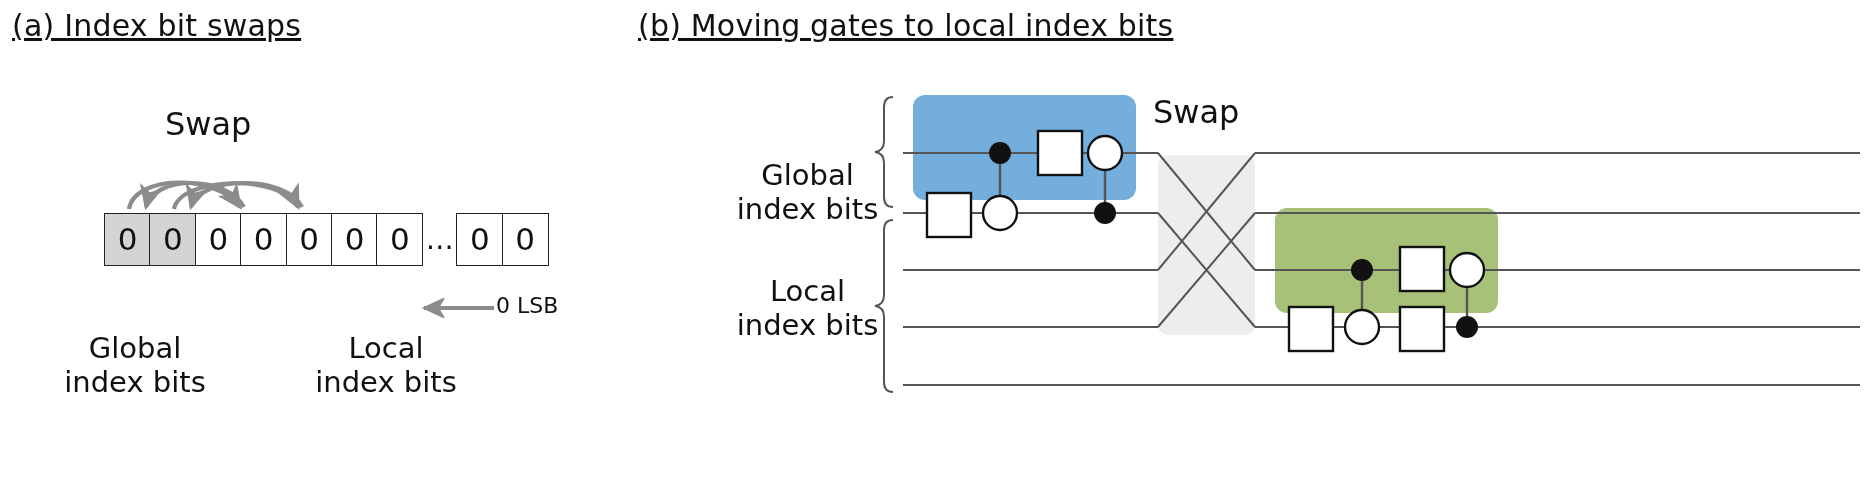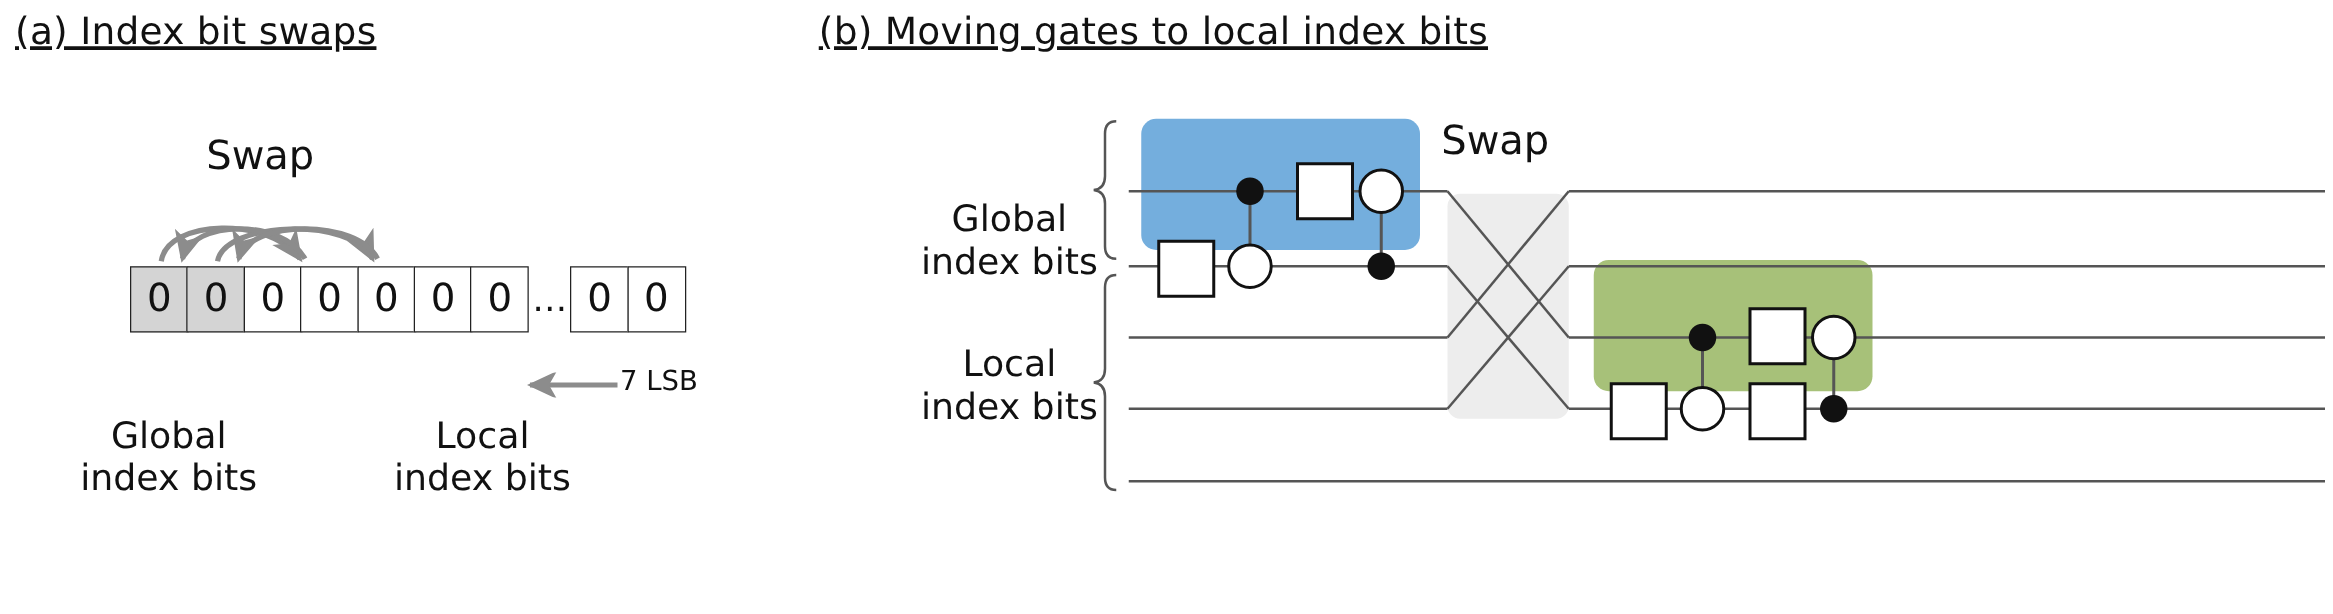--- a/index.html
+++ b/index.html
@@ -6,21 +6,21 @@
   body{
     width:1866px;height:491px;background:#ffffff;
     font-family:"DejaVu Sans", sans-serif;
     color:#111111;
     overflow:hidden;position:relative;
   }
   .panel-title{
     position:absolute;font-size:30px;letter-spacing:.2px;white-space:nowrap;text-decoration:underline;
   }
   #title-a{left:12px;top:8px;}
-  #title-b{left:655px;top:8px;}
+  #title-b{left:638px;top:8px;}
 
   
   #swap-word{
     position:absolute;left:165px;top:105px;font-size:32px;white-space:nowrap;
   }
   #bit-row{
     position:absolute;left:104px;top:213px;display:flex;align-items:stretch;
   }
   .bit-cell{
     width:47px;height:53px;border:1.6px solid #222;
@@ -92,21 +92,21 @@
 
 <svg id="lsb-arrow" width="84" height="20">
   <defs>
     <marker id="lhead" markerWidth="7" markerHeight="7" refX="5.4" refY="3.2" orient="auto" markerUnits="strokeWidth">
       <path d="M0,0.4 L6,3.2 L0,6 L1.6,3.2 Z" fill="#8c8c8c"></path>
     </marker>
   </defs>
   <line x1="80" y1="10" x2="10" y2="10" stroke="#8c8c8c" stroke-width="4" marker-end="url(#lhead)"></line>
 </svg>
 
-<div id="lsb-label">7 LSB</div>
+<div id="lsb-label">0 LSB</div>
 
 <div class="a-caption" id="cap-global">
   <div>Global</div>
   <div>index bits</div>
 </div>
 <div class="a-caption" id="cap-local">
   <div>Local</div>
   <div>index bits</div>
 </div>
 

